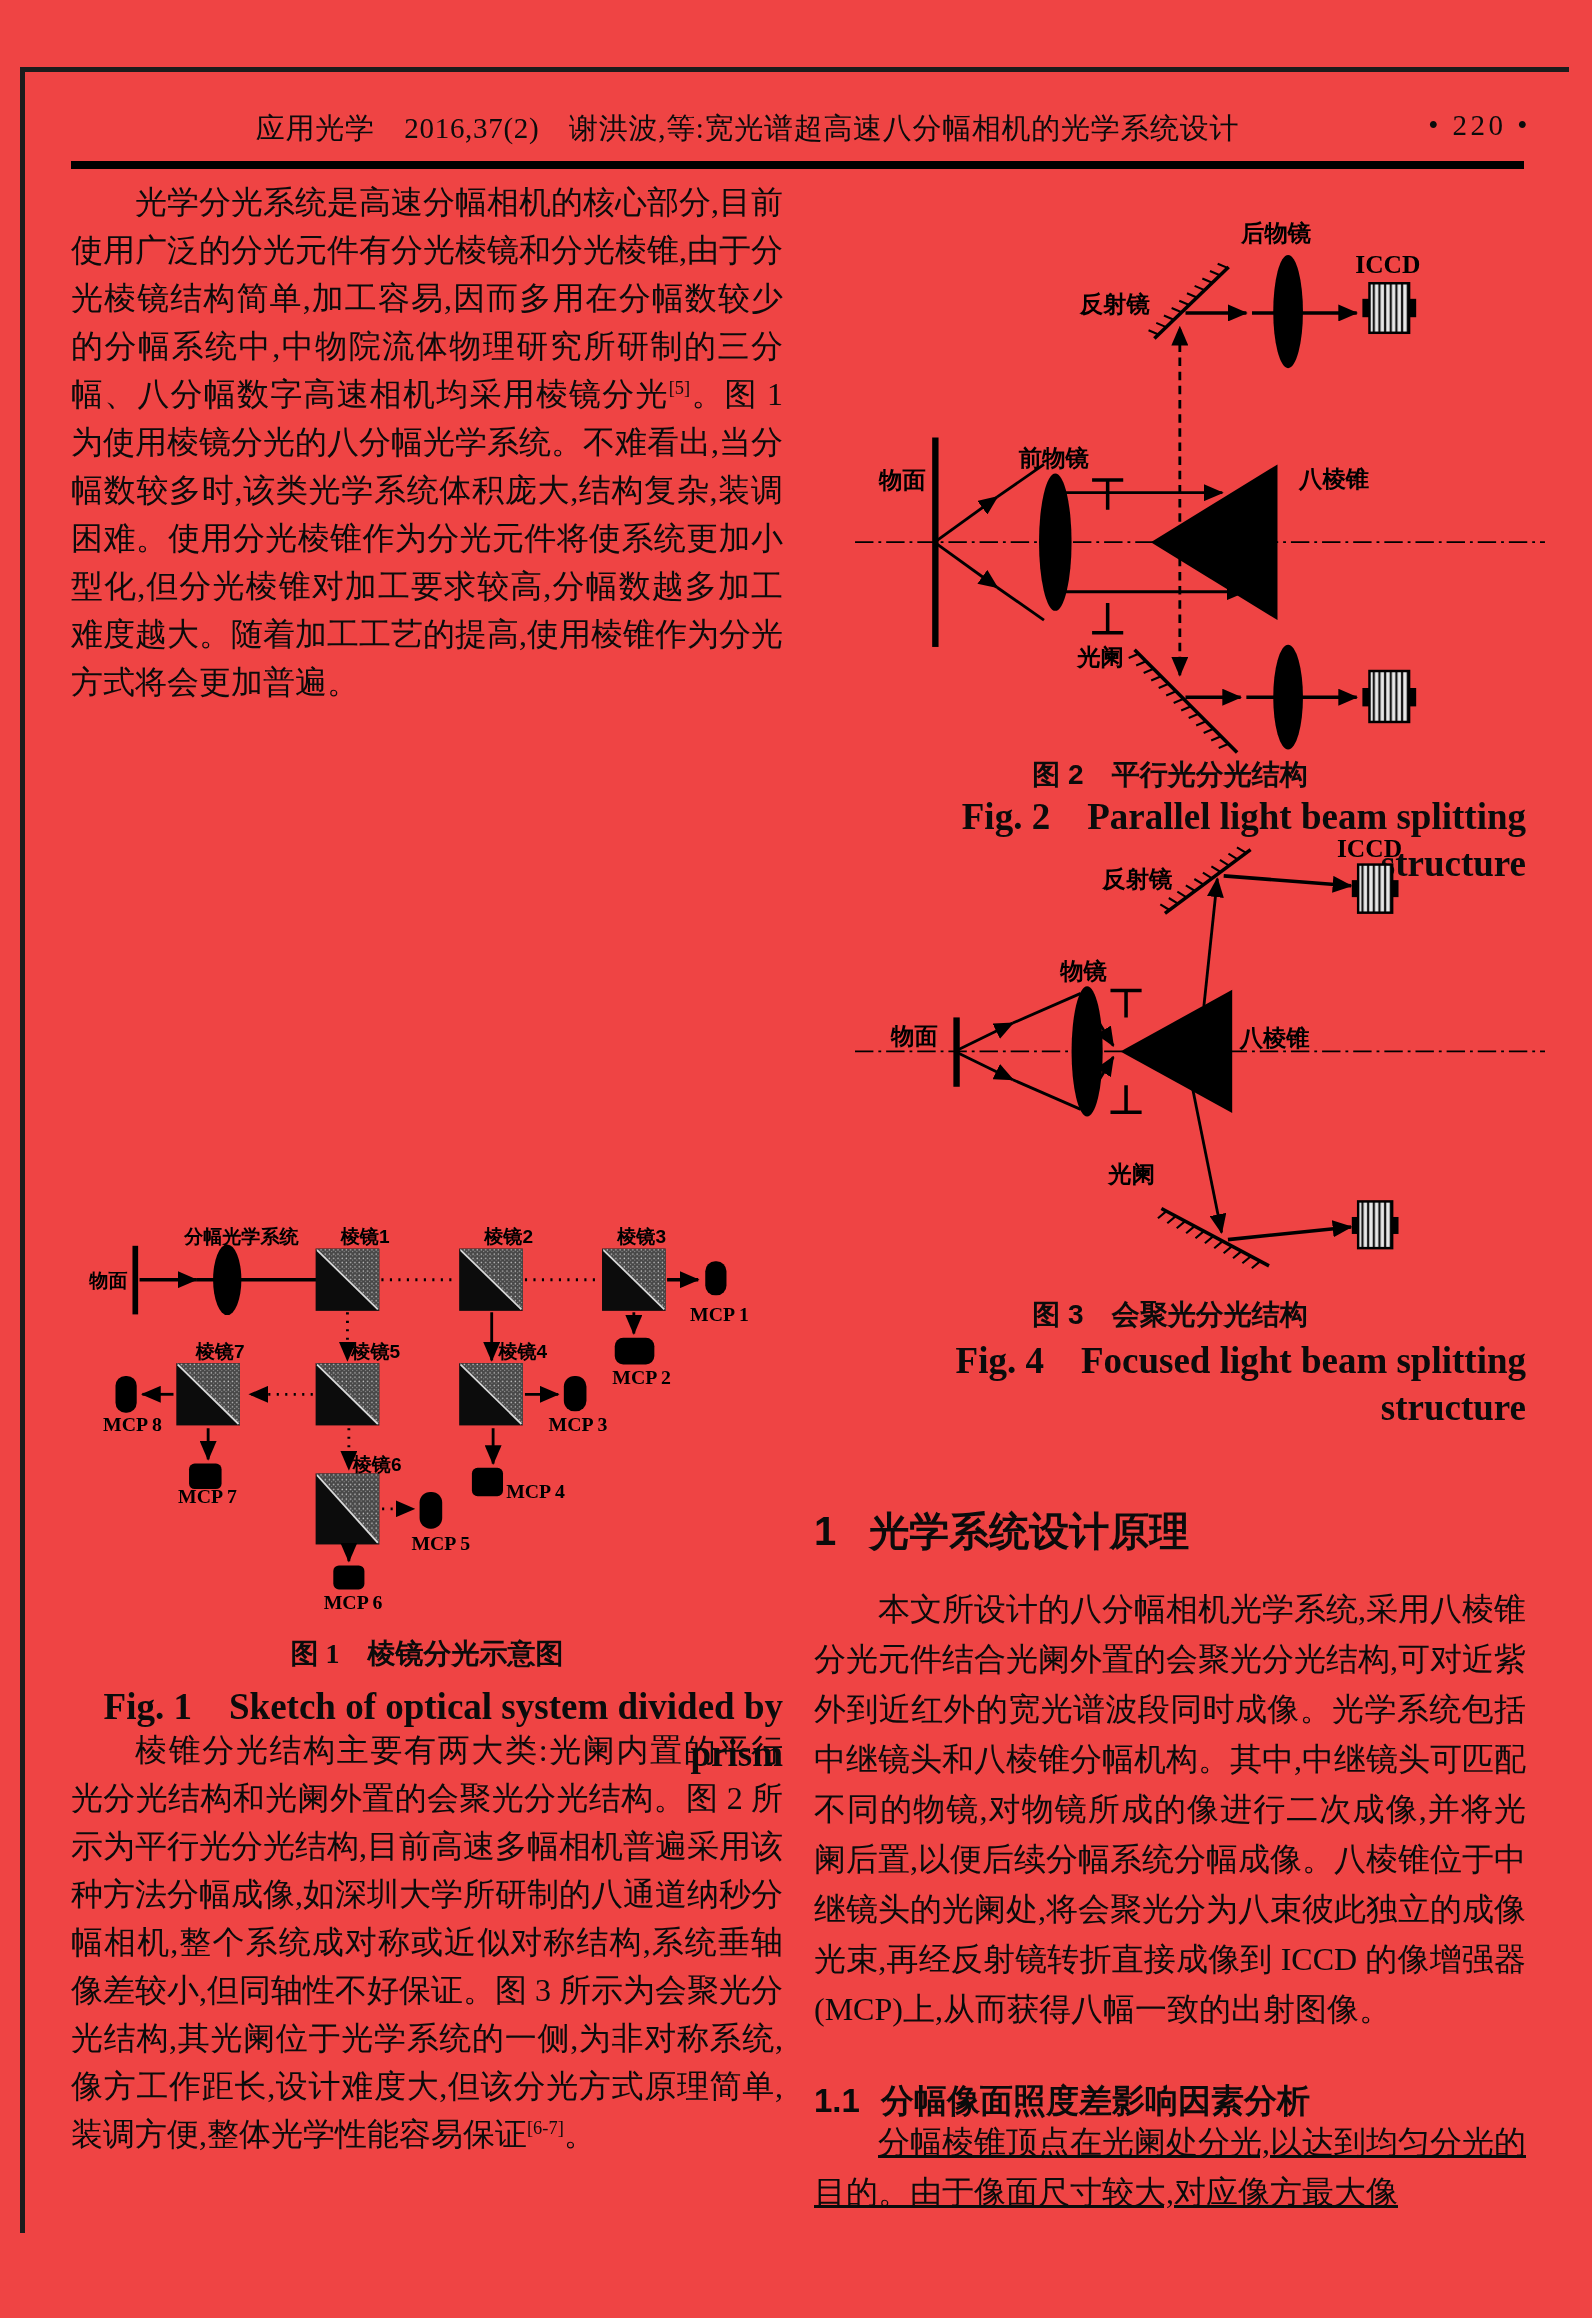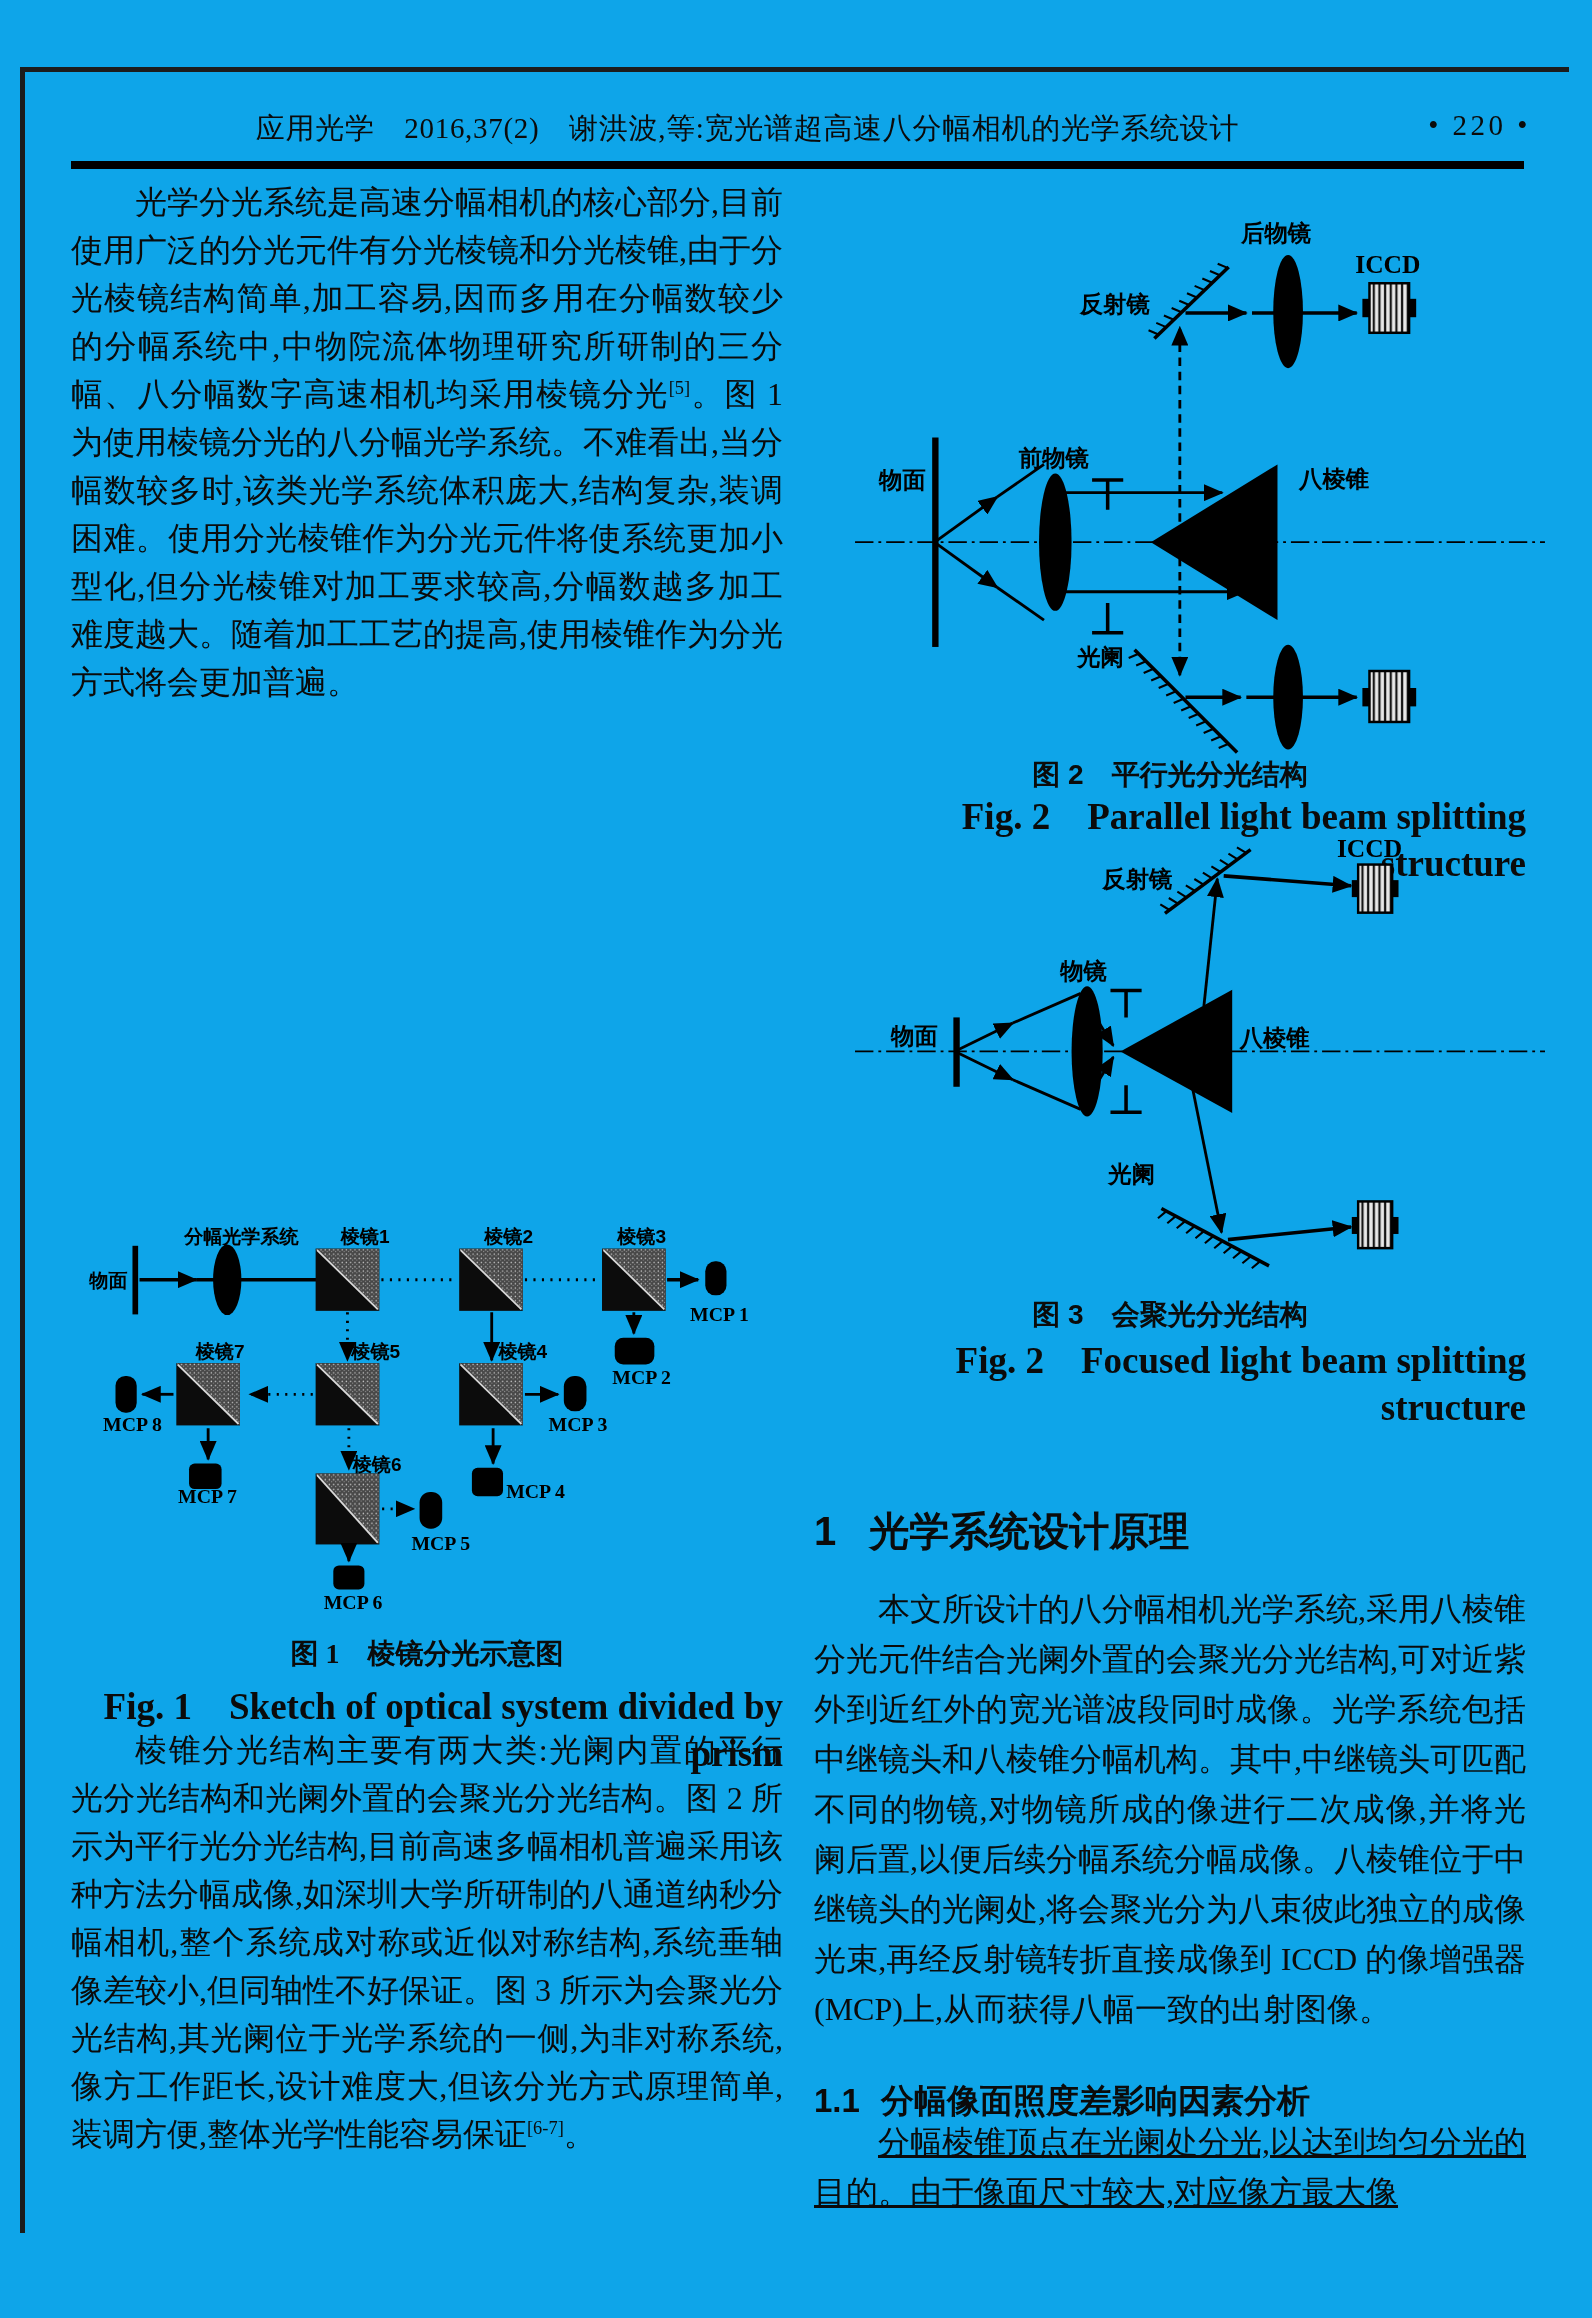--- a/index.html
+++ b/index.html
@@ -1,16 +1,16 @@
 <!DOCTYPE html>
 <html style="font-size:11.3px"><head>
 <meta charset="utf-8">
 <style>
   html,body{margin:0;padding:0;background:#9a9a9a;}
-  .page{position:relative;width:1593px;height:2319px;background:#0ea5e9;overflow:hidden;
+  .page{position:relative;width:1593px;height:2319px;background:#ef4444;overflow:hidden;
         font-family:"Liberation Serif","DejaVu Serif",serif;color:#0b0b0b;}
 
   
   .edge-left{position:absolute;left:20px;top:67px;width:5px;height:2166px;background:#1c1c1c;}
   .edge-top{position:absolute;left:20px;top:67px;width:1549px;height:5px;background:#1c1c1c;}
 
   
   .hdr{position:absolute;left:71px;top:109px;width:1453px;height:45px;font-size:29px;
        text-align:center;padding-right:0;letter-spacing:0.7px;}
   .hdr-inner{display:inline-block;transform:translateX(-50px);}
@@ -255,21 +255,21 @@
 
     <text class="lblm2" x="742" y="36">ICCD</text>
     <text class="lblz2" x="414" y="78">反射镜</text>
     <text class="lblz2" x="338" y="208">物镜</text>
     <text class="lblz2" x="99" y="300">物面</text>
     <text class="lblz2" x="608" y="302">八棱锥</text>
     <text class="lblz2" x="406" y="494">光阑</text>
   </svg>
 
   <div class="capz" style="left:814px;top:1296px;">图 3　会聚光分光结构</div>
-  <div class="cape" style="left:814px;top:1336px;">Fig. 2　Focused light beam splitting structure</div>
+  <div class="cape" style="left:814px;top:1336px;">Fig. 4　Focused light beam splitting structure</div>
 
   <h2 class="sec1"><span class="no">1</span><span>光学系统设计原理</span></h2>
 
   <div class="blk" style="left:814px;top:1584px;width:712px;">
     <p class="body lh70 indent">本文所设计的八分幅相机光学系统,采用八棱锥分光元件结合光阑外置的会聚光分光结构,可对近紫外到近红外的宽光谱波段同时成像。光学系统包括中继镜头和八棱锥分幅机构。其中,中继镜头可匹配不同的物镜,对物镜所成的像进行二次成像,并将光阑后置,以便后续分幅系统分幅成像。八棱锥位于中继镜头的光阑处,将会聚光分为八束彼此独立的成像光束,再经反射镜转折直接成像到 ICCD 的像增强器(MCP)上,从而获得八幅一致的出射图像。</p>
   </div>
 
   <h3 class="sec11"><span class="no">1.1</span><span>分幅像面照度差影响因素分析</span></h3>
 
   <div class="blk" style="left:814px;top:2117px;width:712px;text-decoration:underline;">

